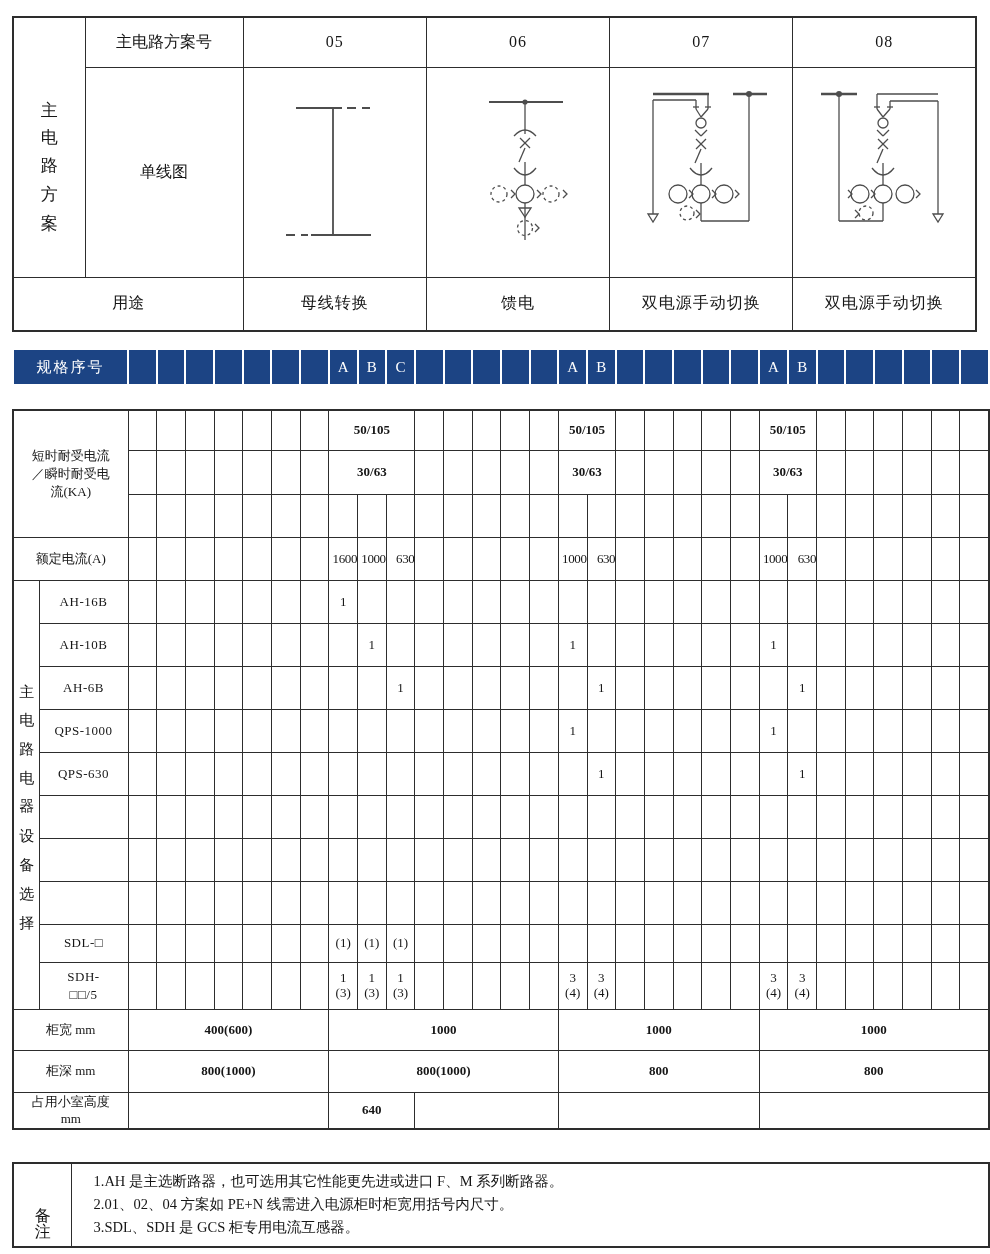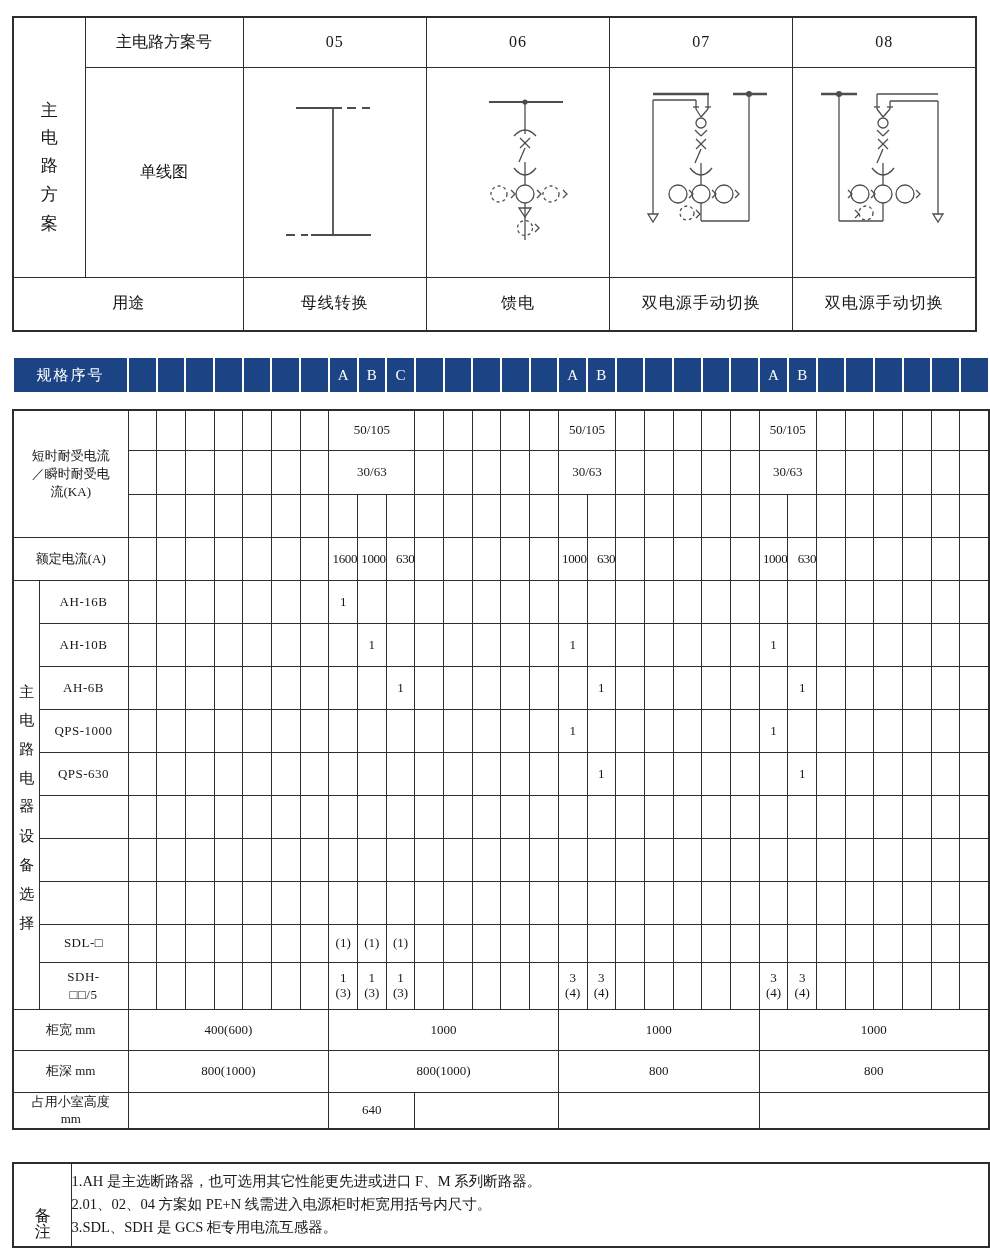--- a/index.html
+++ b/index.html
@@ -17,43 +17,43 @@
   #scheme-table { left:12px; top:16px; width:963px; border:2px solid #2d2d2d; }
   #scheme-table td { font-size:16px; }
   .sr1 { height:50px; }
   .sr2 { height:210px; }
   .sr3 { height:54px; }
   .snum { font-size:15px; letter-spacing:1px; }
   .suse { font-size:16px; letter-spacing:1px; }
   .vside span { writing-mode: vertical-lr; display:inline-block; letter-spacing:28px; font-size:17px; padding-top:24px; }
 
   
-  #spec-head { left:12px; top:356px; width:976px; }
+  #spec-head { left:12px; top:348px; width:976px; }
   #spec-head td { background:#1c4484; border:2px solid #ffffff; color:#ffffff; font-size:15px; height:36px; }
   #spec-head td.hd-lbl { letter-spacing:2px; }
 
   
   #spec-body { left:12px; top:409px; width:976px; border:2px solid #2d2d2d; }
   #spec-body td { font-size:13px; }
   td.lbl { font-size:15px; }
   td.pre { white-space:pre-line; line-height:1.35; }
   td.dev { font-size:15px; letter-spacing:0.5px;text-align:center; }
   td.sm { font-size:10.5px; letter-spacing:-0.4px;text-align:right; }
   td.v { font-size:13px; }
-  td.med { font-size:14px; }
+  td.med { font-size:14px;font-weight:bold; }
   td.q2 { font-size:12.5px; line-height:1.15; white-space:pre-line; }
   .vlab2 span { writing-mode: vertical-lr; display:inline-block; letter-spacing:29px; font-size:15px; padding-top:18px; }
   tr.h40 { height:40px; } tr.h44 { height:44px; } tr.h43 { height:43px; }
   tr.h38 { height:38px; } tr.h47 { height:47px; } tr.h41 { height:41px; }
   tr.h42 { height:42px; } tr.h45 { height:28px; }
 
   
   #remarks-table { left:12px; top:1162px; width:976px; border:2px solid #2d2d2d; height:75px; }
   .vrem span { writing-mode: vertical-lr; display:inline-block; letter-spacing:14px; font-size:16px; padding-top:12px; }
-  .remtxt { text-align:left; padding:6px 0; }
+  .remtxt { text-align:left; padding:6px 22px; }
   .remtxt div { font-size:14.5px; line-height:1.6; }
 
   svg.diag { display:block; margin:0 auto; }
 </style>
 </head>
 <body>
 
 <table id="scheme-table" class="abs">
   <colgroup>
     <col style="width:72px">

